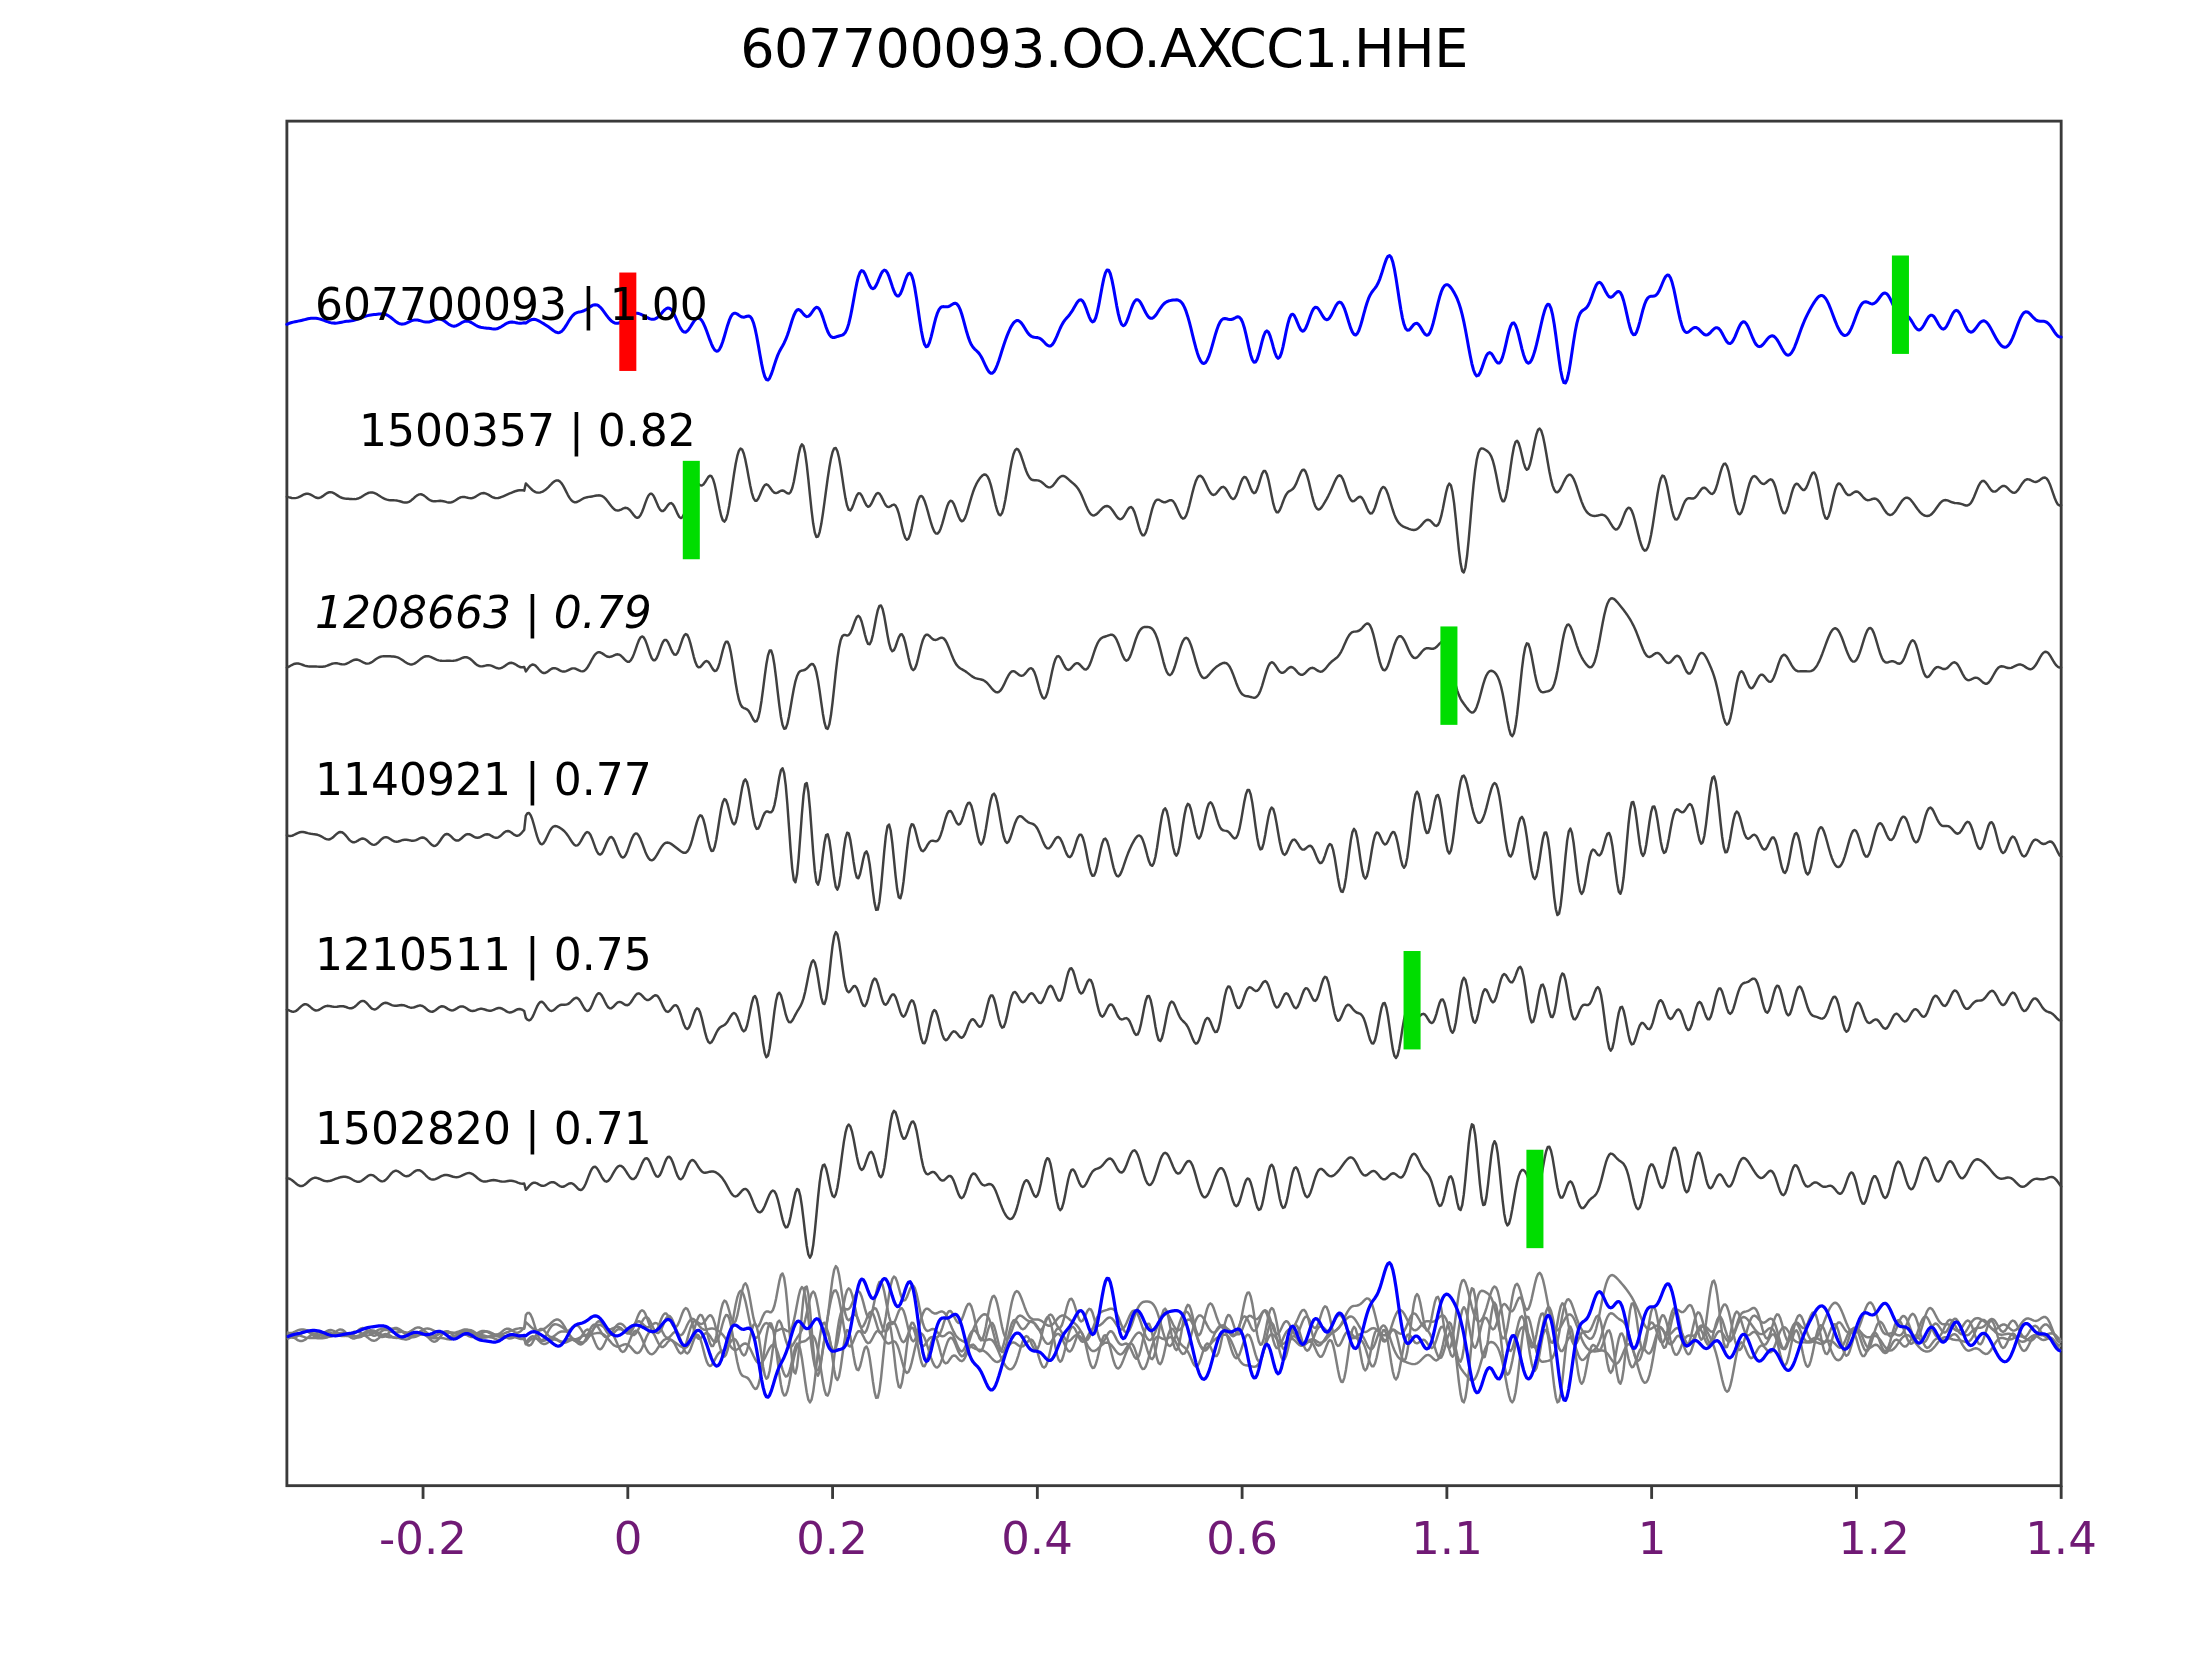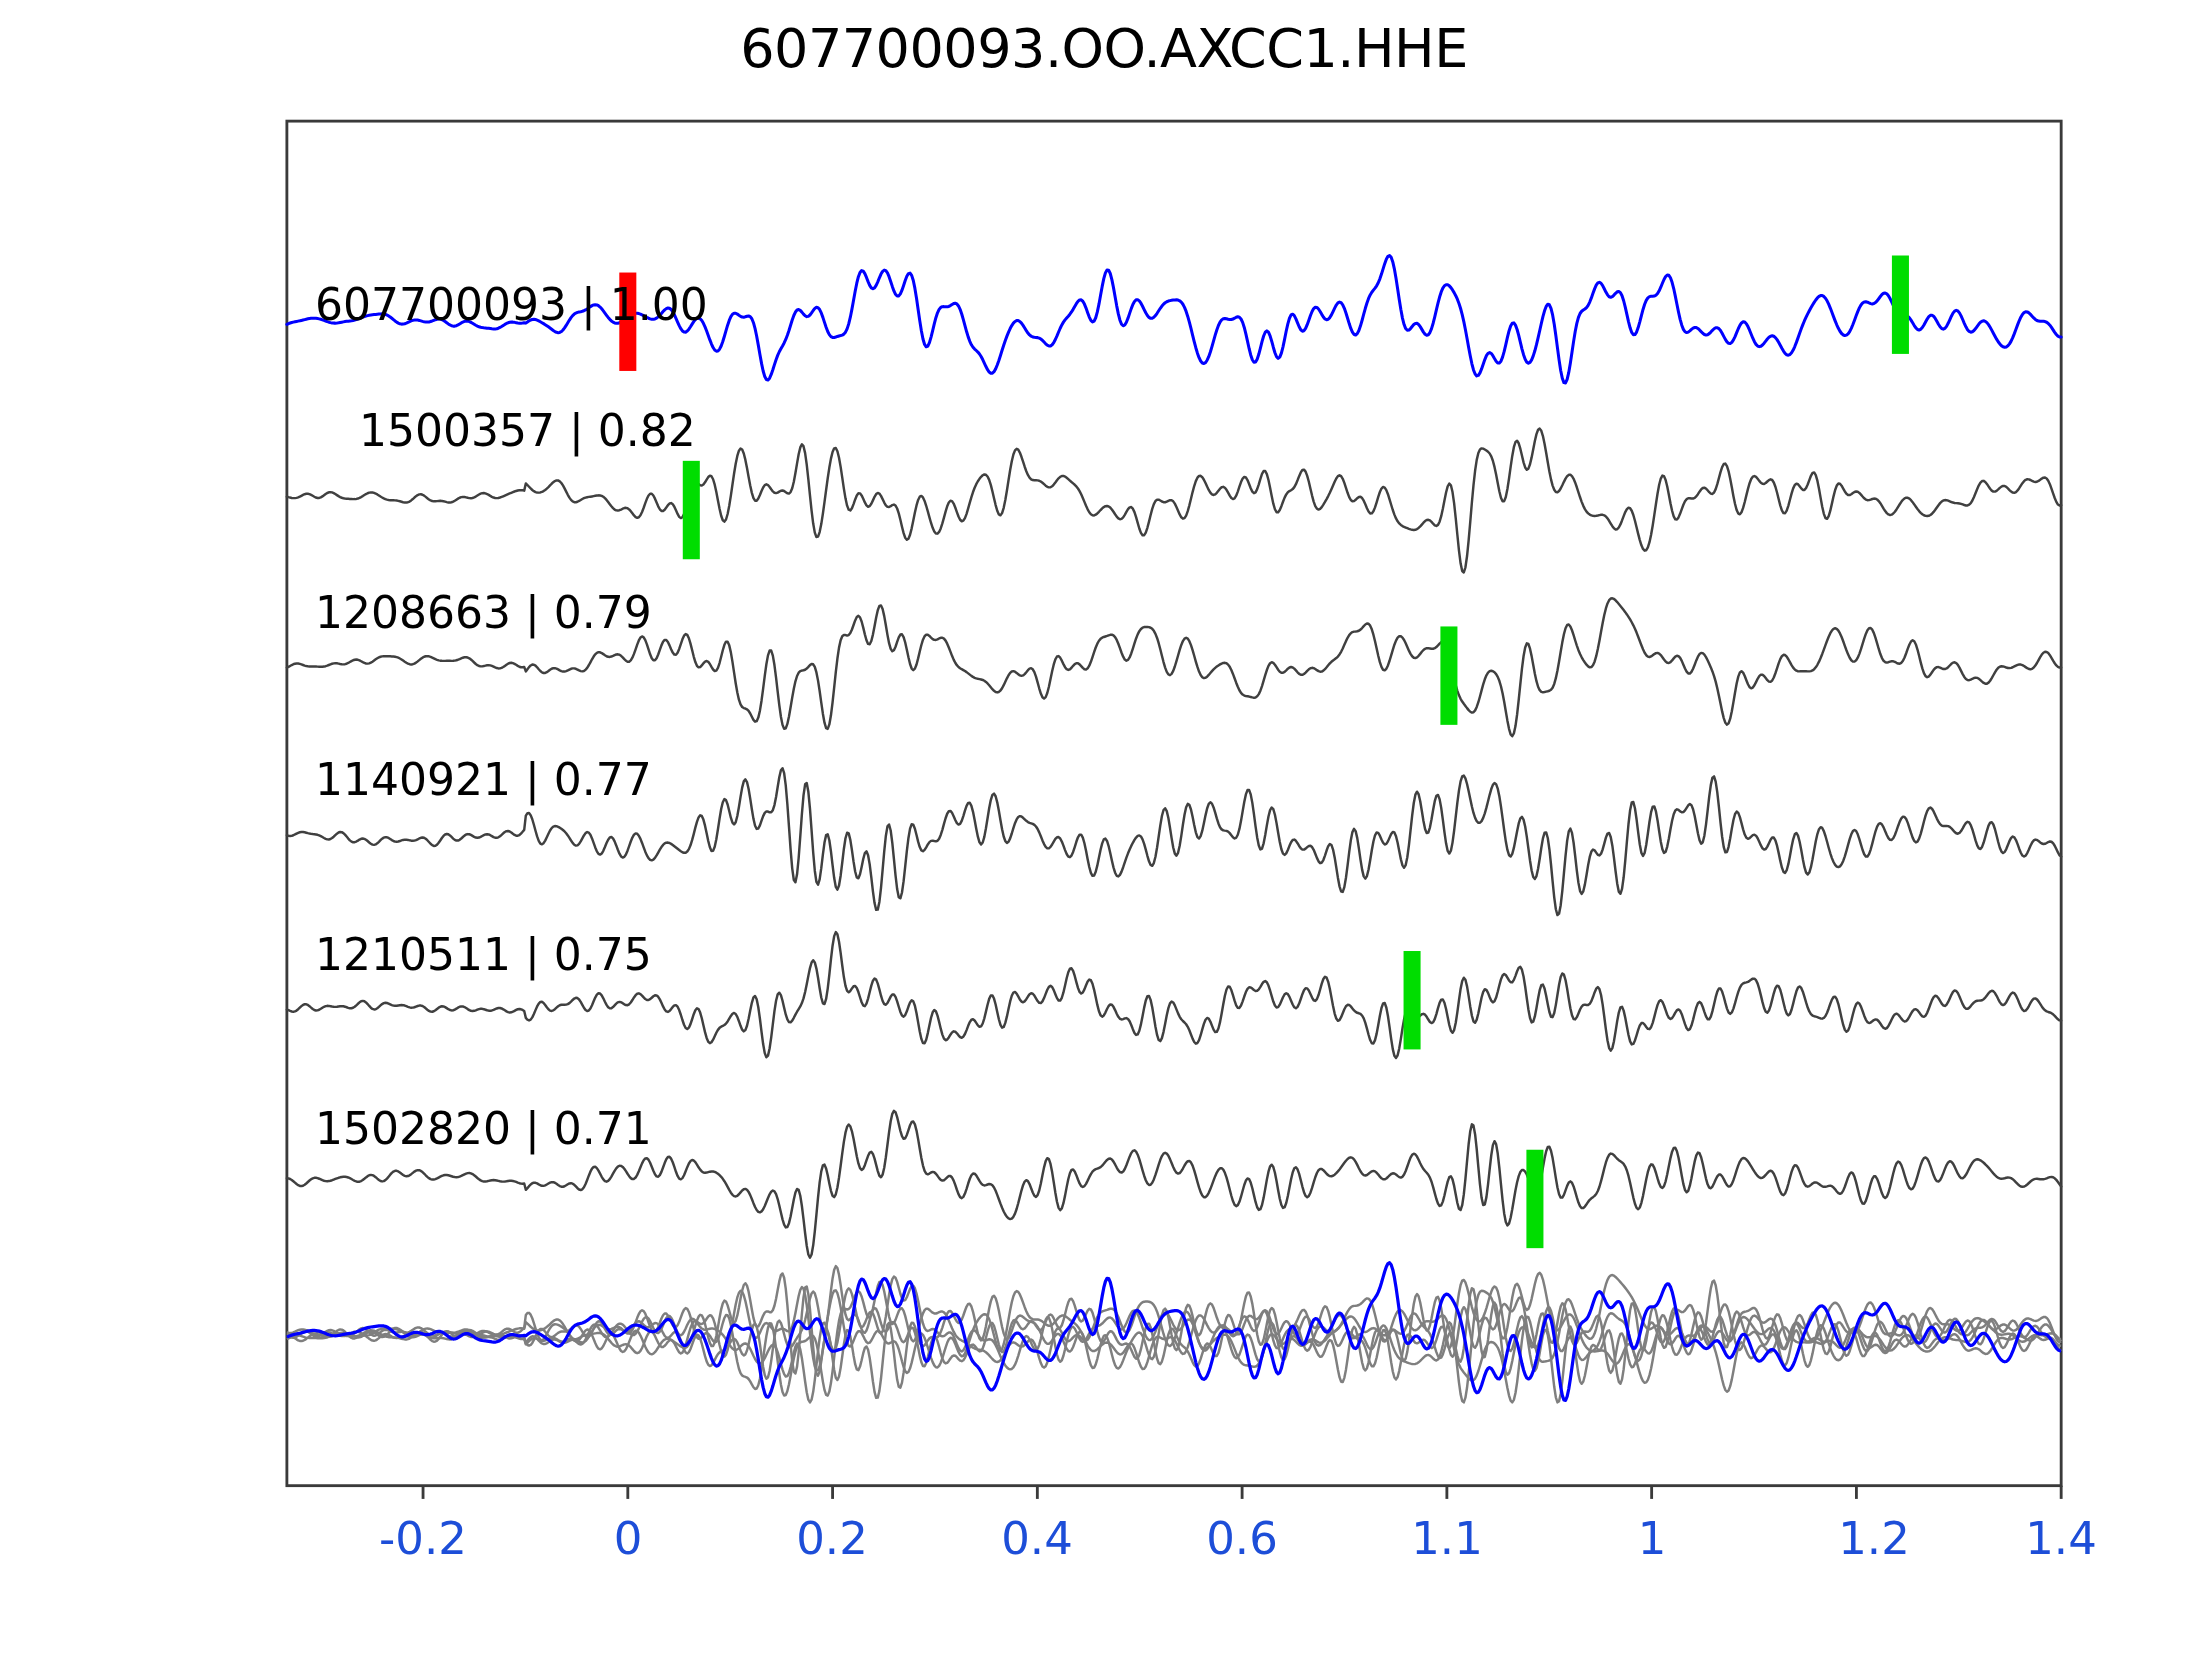--- a/index.html
+++ b/index.html
@@ -32,21 +32,21 @@
     letter-spacing: -0.5px;
     white-space: nowrap;
   }
   #axes-svg {
     position: absolute;
     left: 0; top: 0;
   }
   .tick-label {
     position: absolute;
     font-size: 45px;
-    color: #1d4ed8;
+    color: #701a75;
     text-align: center;
     transform: translateX(-50%);
     white-space: nowrap;
   }
   .trace-label {
     position: absolute;
     font-size: 44px;
     color: #000000;
     white-space: nowrap;
   }
@@ -112,20 +112,20 @@
       <div class="tick-label" style="left: 1037px; top: 1512px;">0.4</div>
       <div class="tick-label" style="left: 1242px; top: 1512px;">0.6</div>
       <div class="tick-label" style="left: 1447px; top: 1512px;">1.1</div>
       <div class="tick-label" style="left: 1652px; top: 1512px;">1</div>
       <div class="tick-label" style="left: 1856px; top: 1512px; margin-left: 18px;">1.2</div>
       <div class="tick-label" style="left: 2061px; top: 1512px;">1.4</div>
     </div>
   <div id="label-layer">
       <div class="trace-label" style="left: 315px; top: 239px; margin-top: 40px;">607700093 | 1.00</div>
       <div class="trace-label" style="left: 315px; top: 405px; margin-left: 44px;">1500357 | 0.82</div>
-      <div class="trace-label" style="left: 315px; top: 587px;">1208663 | 0.79</div>
+      <div class="trace-label" style="left: 315px; top: 587px; font-style: italic;">1208663 | 0.79</div>
       <div class="trace-label" style="left: 315px; top: 754px;">1140921 | 0.77</div>
       <div class="trace-label" style="left: 315px; top: 929px;">1210511 | 0.75</div>
       <div class="trace-label" style="left: 315px; top: 1103px;">1502820 | 0.71</div>
     </div>
 
 </div>
 
 
 </body></html>

